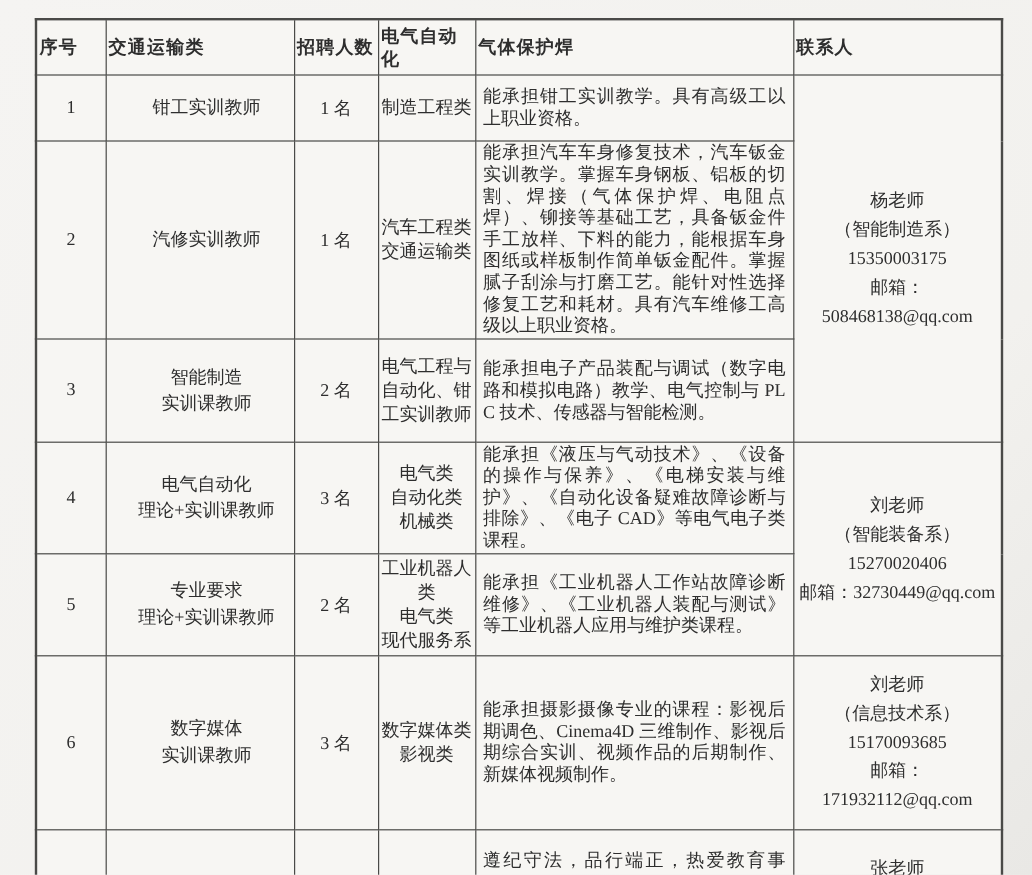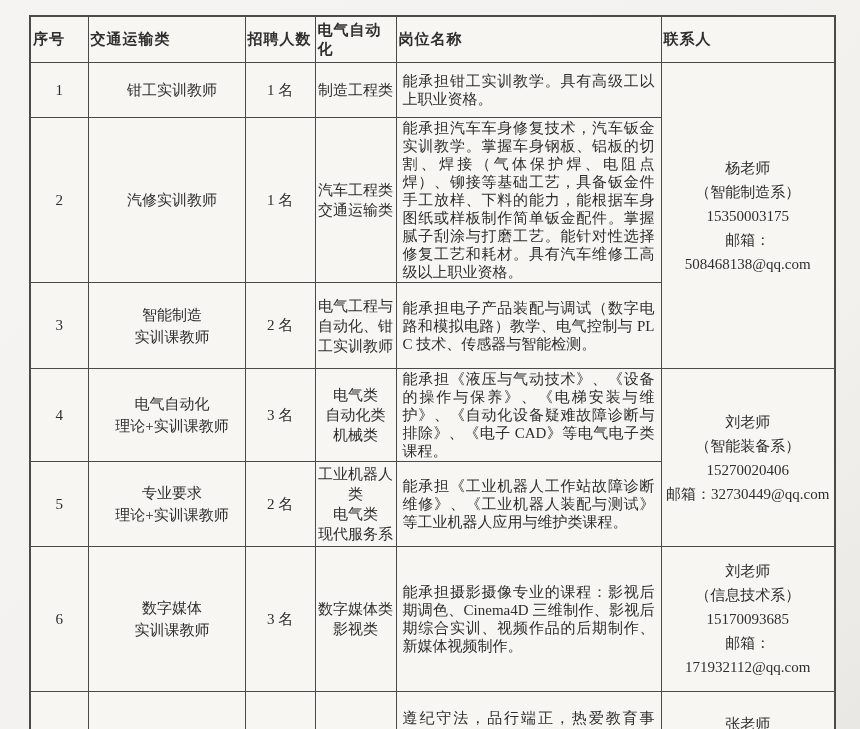--- a/index.html
+++ b/index.html
@@ -84,21 +84,21 @@
       <col style="width:81px">
       <col style="width:265px">
       <col style="width:174px">
     </colgroup>
     <thead>
       <tr>
         <th>序号</th>
         <th>交通运输类</th>
         <th>招聘人数</th>
         <th>电气自动化</th>
-        <th>岗位名称</th>
+        <th>气体保护焊</th>
         <th>联系人</th>
       </tr>
     </thead>
     <tbody>
       <tr class="r1">
         <td class="no">1</td>
         <td class="position pre">钳工实训教师</td>
         <td class="count">1 名</td>
         <td class="major pre">制造工程类</td>
         <td class="cond pre">能承担钳工实训教学。具有高级工以上职业资格。</td>

